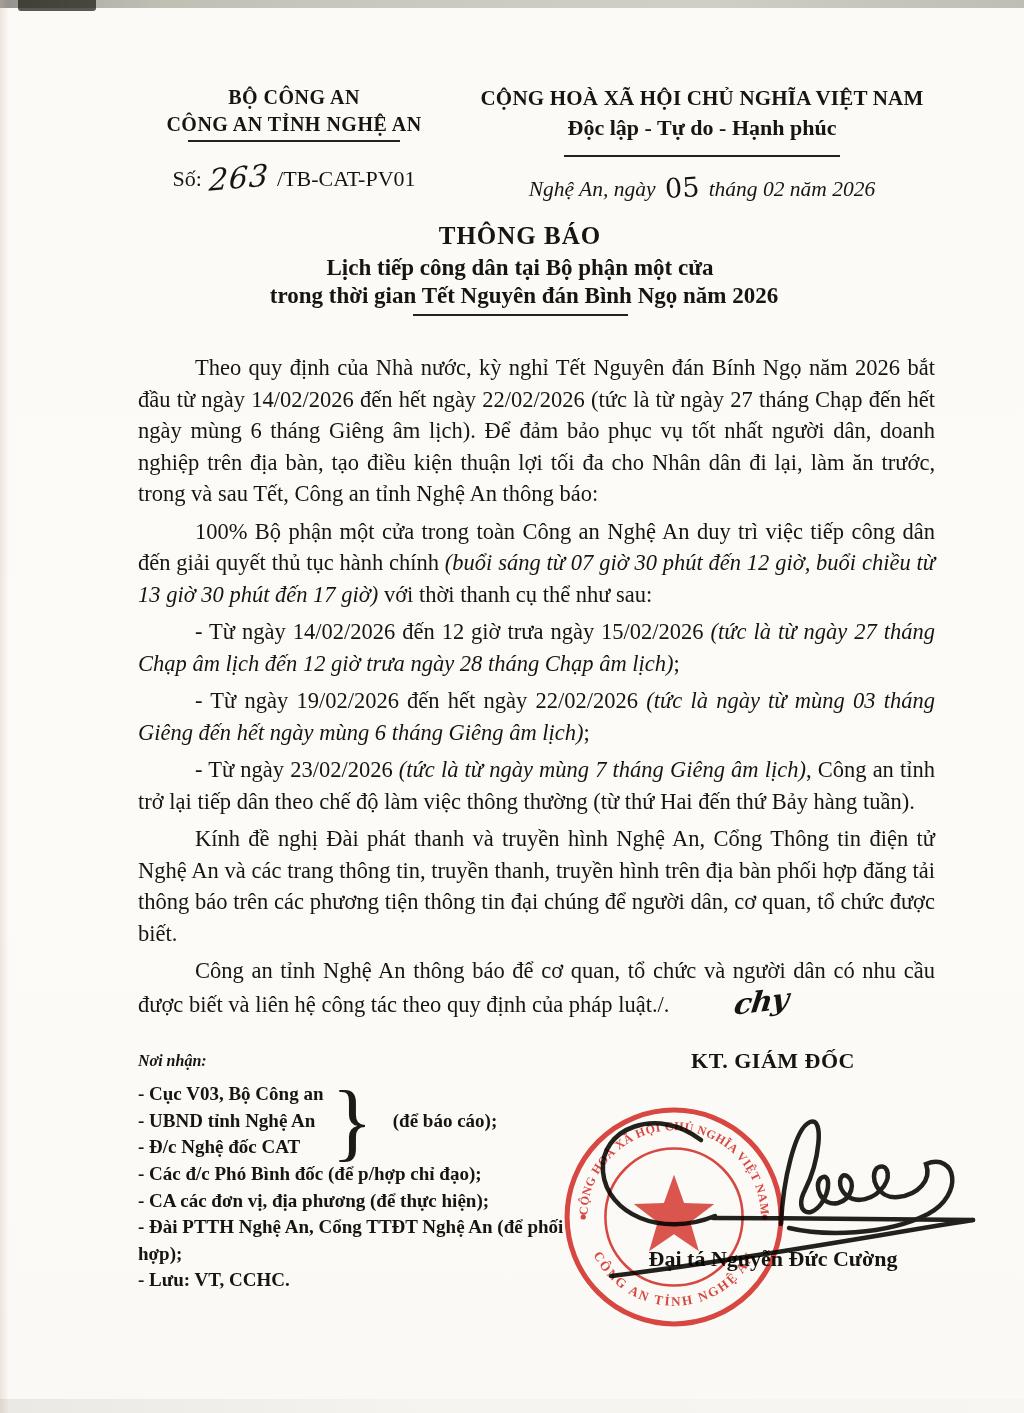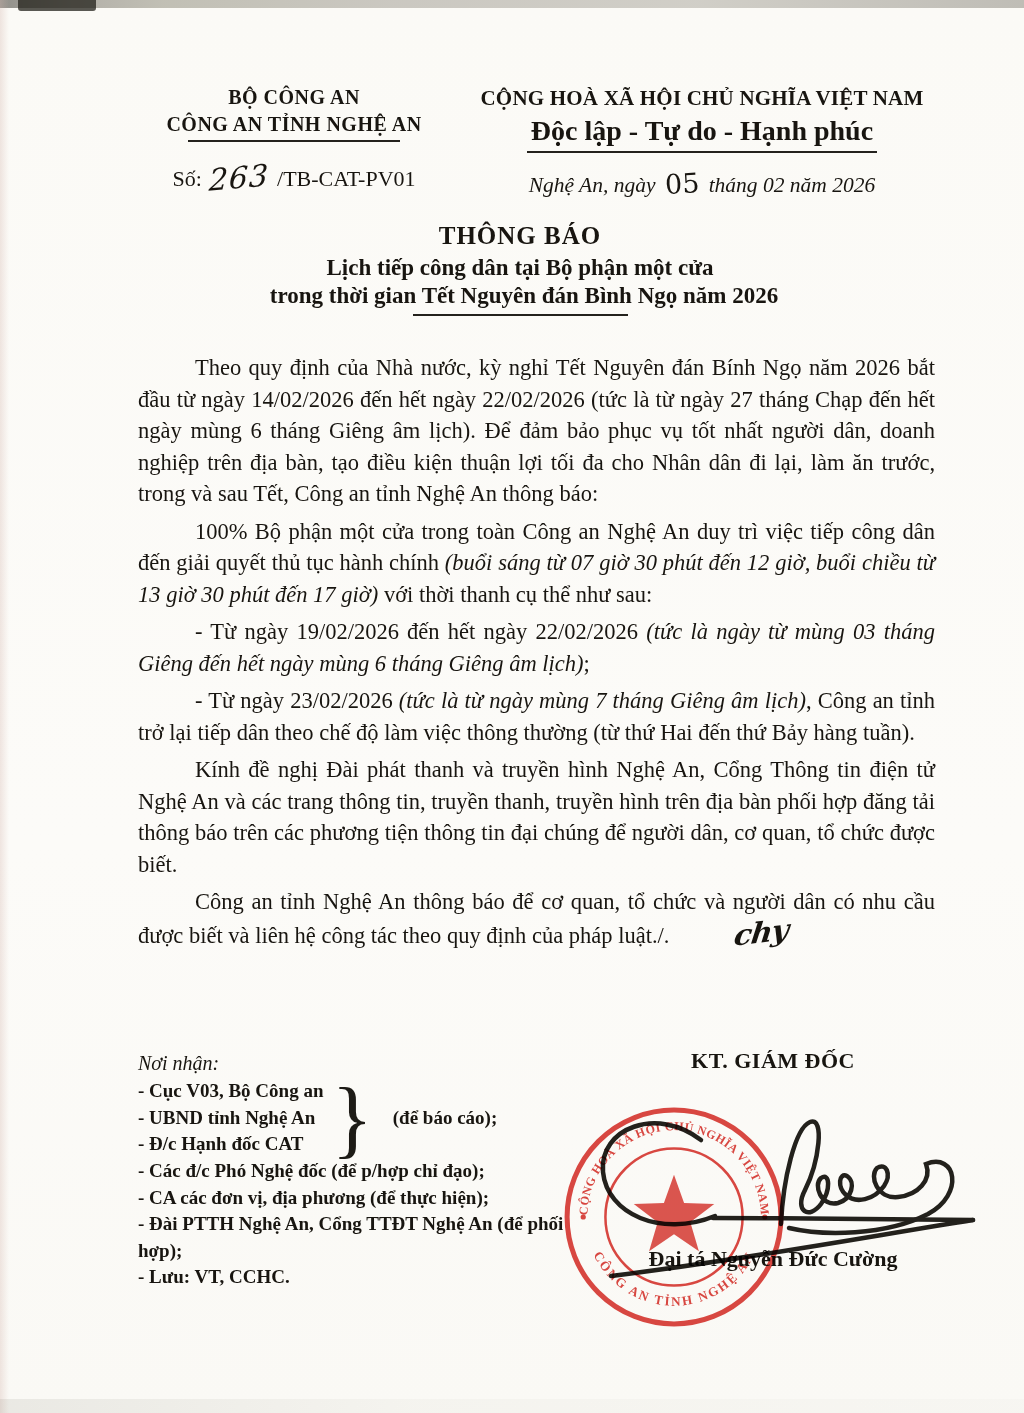--- a/index.html
+++ b/index.html
@@ -39,22 +39,22 @@
   .hl1{font-weight:bold;font-size:20px;letter-spacing:.5px;}
   .hl2{font-weight:bold;font-size:20px;letter-spacing:.5px;margin-top:4px;}
   .hl-rule{width:212px;height:2px;background:#24221d;margin:4px auto 0;}
   .so-line{margin-top:16px;font-size:22px;white-space:nowrap;}
   .hand-263{
     display:inline-block;font-family:"DejaVu Serif",serif;font-style:italic;
     font-size:30px;letter-spacing:1px;transform:rotate(-5deg) skewX(-8deg);
     position:relative;top:2px;margin:0 2px;
   }
   .hr1{font-weight:bold;font-size:21px;letter-spacing:.2px;}
-  .hr2{display:inline-block;font-weight:bold;font-size:28px;margin-top:4px;
-       border-bottom:2px solid #24221d;padding:0 4px 4px;}
+  .hr2{display:inline-block;font-weight:bold;font-size:22px;margin-top:4px;
+       border-bottom:2px solid #24221d;padding:0 4px 14px;}
   .date-line{margin-top:14px;font-style:italic;font-size:21.5px;white-space:nowrap;}
   .hand-05{
     display:inline-block;font-family:"DejaVu Serif",serif;font-style:normal;
     font-size:27px;transform:rotate(-3deg);position:relative;top:1px;margin:0 4px;
   }
 
   
   .title{position:absolute;top:222px;left:0;width:100%;text-align:center;margin-left:8px;}
   .t1{font-weight:bold;font-size:25px;letter-spacing:1px;}
   .t2{font-weight:bold;font-size:23px;margin-top:5px;}
@@ -70,21 +70,21 @@
   .it{font-style:italic;}
   .paraph{
     display:inline-block;font-family:"DejaVu Serif",serif;font-style:italic;font-weight:bold;
     font-size:29px;transform:skewX(-14deg) rotate(-7deg);margin-left:8px;
     position:relative;top:3px;letter-spacing:-1px;
   }
 
   
   .footer{position:absolute;top:1048px;left:138px;width:860px;height:345px;}
   .recips{position:absolute;left:0;top:4px;width:448px;}
-  .recips-label{font-weight:normal;font-style:italic;font-size:20px;margin-bottom:3px;}
+  .recips-label{font-weight:bold;font-style:italic;font-size:16px;margin-bottom:11px;}
   .recip-line{font-weight:bold;font-size:19px;line-height:26.5px;}
   .group-row{display:flex;align-items:center;}
   .group-col{}
   .brace{
     font-family:"Liberation Serif",serif;font-weight:400;font-size:86px;
     line-height:80px;margin-left:8px;color:#1d1b16;
   }
   .group-note{font-weight:bold;font-size:19px;margin-left:20px;white-space:nowrap;}
 
   .sign{position:absolute;left:417px;top:0;width:436px;height:340px;text-align:center;}
@@ -128,40 +128,41 @@
   <div class="title">
     <div class="t1">THÔNG BÁO</div>
     <div class="t2">Lịch tiếp công dân tại Bộ phận một cửa</div>
     <div class="t3">trong thời gian Tết Nguyên đán Bình Ngọ năm 2026</div>
     <div class="t-rule"></div>
   </div>
 
   <div class="body">
     <p>Theo quy định của Nhà nước, kỳ nghỉ Tết Nguyên đán Bính Ngọ năm 2026 bắt đầu từ ngày 14/02/2026 đến hết ngày 22/02/2026 (tức là từ ngày 27 tháng Chạp đến hết ngày mùng 6 tháng Giêng âm lịch). Để đảm bảo phục vụ tốt nhất người dân, doanh nghiệp trên địa bàn, tạo điều kiện thuận lợi tối đa cho Nhân dân đi lại, làm ăn trước, trong và sau Tết, Công an tỉnh Nghệ An thông báo:</p>
     <p><span>100% Bộ phận một cửa trong toàn Công an Nghệ An duy trì việc tiếp công dân đến giải quyết thủ tục hành chính </span><span class="it">(buổi sáng từ 07 giờ 30 phút đến 12 giờ, buổi chiều từ 13 giờ 30 phút đến 17 giờ)</span><span> với thời thanh cụ thể như sau:</span></p>
+    <p><span>- Từ ngày 14/02/2026 đến 12 giờ trưa ngày 15/02/2026 </span><span class="it">(tức là từ ngày 27 tháng Chạp âm lịch đến 12 giờ trưa ngày 28 tháng Chạp âm lịch)</span><span>;</span></p>
     <p><span>- Từ ngày 19/02/2026 đến hết ngày 22/02/2026 </span><span class="it">(tức là ngày từ mùng 03 tháng Giêng đến hết ngày mùng 6 tháng Giêng âm lịch)</span><span>;</span></p>
     <p><span>- Từ ngày 23/02/2026 </span><span class="it">(tức là từ ngày mùng 7 tháng Giêng âm lịch)</span><span>, Công an tỉnh trở lại tiếp dân theo chế độ làm việc thông thường (từ thứ Hai đến thứ Bảy hàng tuần).</span></p>
     <p>Kính đề nghị Đài phát thanh và truyền hình Nghệ An, Cổng Thông tin điện tử Nghệ An và các trang thông tin, truyền thanh, truyền hình trên địa bàn phối hợp đăng tải thông báo trên các phương tiện thông tin đại chúng để người dân, cơ quan, tổ chức được biết.</p>
     <p><span>Công an tỉnh Nghệ An thông báo để cơ quan, tổ chức và người dân có nhu cầu được biết và liên hệ công tác theo quy định của pháp luật./.</span><span class="paraph">chy</span></p>
   </div>
 
   <div class="footer">
 
     <div class="recips">
       <div class="recips-label">Nơi nhận:</div>
       <div class="group-row">
         <div class="group-col">
           <div class="recip-line">- Cục V03, Bộ Công an</div>
           <div class="recip-line">- UBND tỉnh Nghệ An</div>
-          <div class="recip-line">- Đ/c Hạnh đốc CAT</div>
+          <div class="recip-line">- Đ/c Nghệ đốc CAT</div>
         </div>
         <div class="brace">}</div>
         <div class="group-note">(để báo cáo);</div>
       </div>
-      <div class="recip-line">- Các đ/c Phó Nghệ đốc (để p/hợp chỉ đạo);</div>
+      <div class="recip-line">- Các đ/c Phó Bình đốc (để p/hợp chỉ đạo);</div>
       <div class="recip-line">- CA các đơn vị, địa phương (để thực hiện);</div>
       <div class="recip-line">- Đài PTTH Nghệ An, Cổng TTĐT Nghệ An (để phối hợp);</div>
       <div class="recip-line">- Lưu: VT, CCHC.</div>
     </div>
 
     <div class="sign">
       <div class="kt">KT. GIÁM ĐỐC</div>
       <div class="signer-name">Đại tá Nguyễn Đức Cường</div>
 
       <svg class="stamp-svg" width="234" height="234" viewBox="0 0 232 232">

